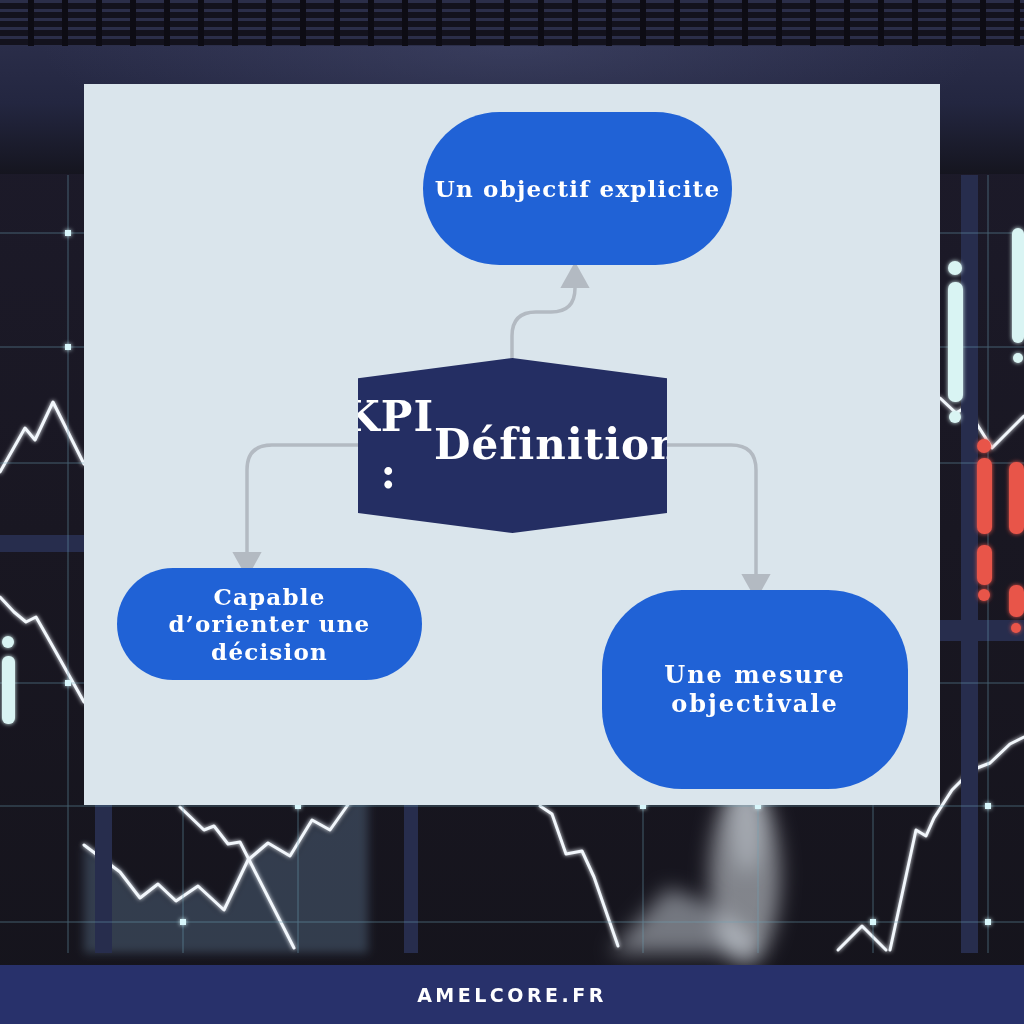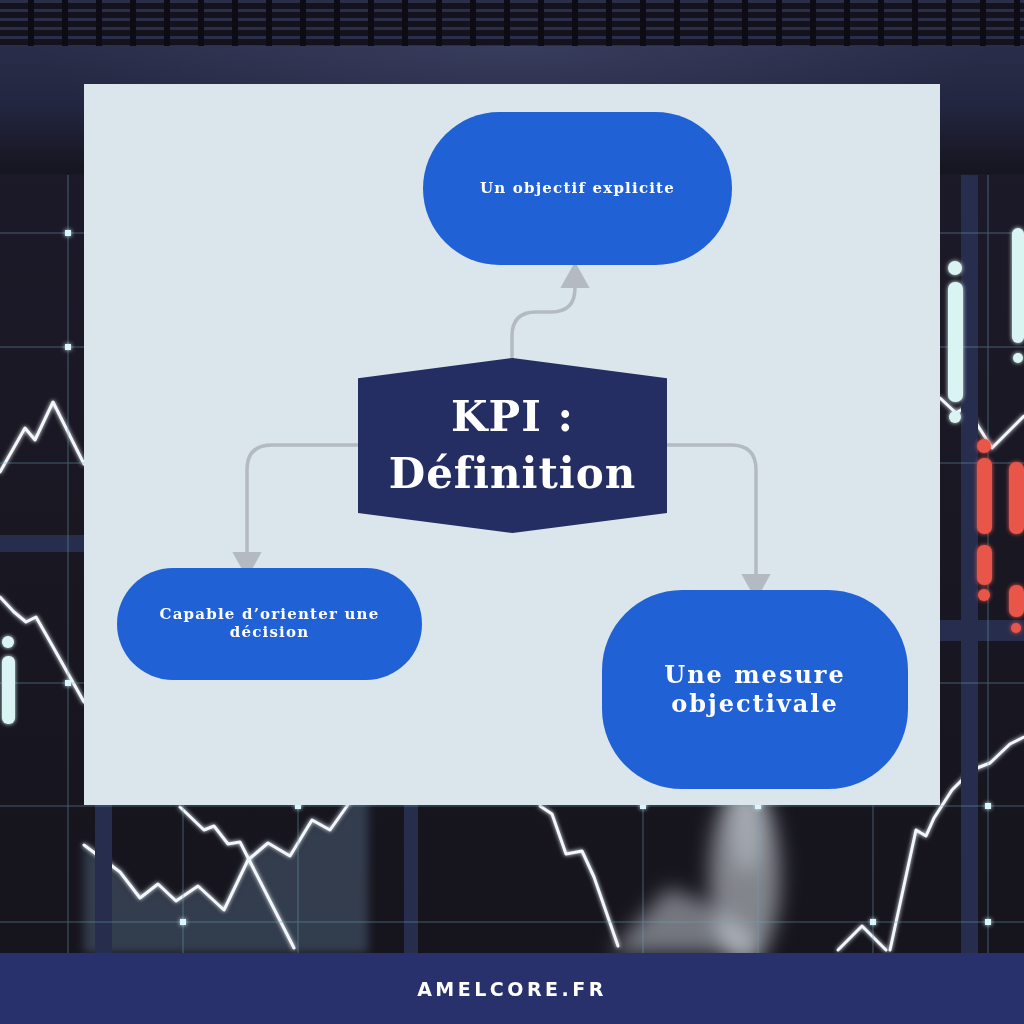--- a/index.html
+++ b/index.html
@@ -20,32 +20,32 @@
   .bg-deco{position:absolute;inset:0;}
   
   .card{position:absolute;left:84px;top:84px;width:856px;height:721px;
         background:var(--card-bg,#dae5ec);}
   .connectors{position:absolute;inset:0;z-index:1;}
   .connectors path.line{fill:none;stroke:var(--connector-gray,#b3bac2);stroke-width:3.5;}
   #arrowhead path{fill:var(--connector-gray,#b3bac2);}
   .node{position:absolute;z-index:2;display:flex;align-items:center;justify-content:center;
         text-align:center;color:var(--text-white,#fff);font-weight:bold;}
   .pill{background:var(--node-blue,#2062d6);border-radius:80px;
-        font-size:15px;letter-spacing:1.2px;line-height:1.18;}
+        font-size:23px;letter-spacing:1.2px;line-height:1.18;}
   .pill-top{left:339px;top:28px;width:309px;height:153px;}
   .pill-top span{white-space:nowrap;}
   .pill-bl{left:33px;top:484px;width:305px;height:112px;}
   .pill-bl span{max-width:262px;}
   .pill-br{left:518px;top:506px;width:306px;height:199px;font-size:24px;letter-spacing:2px;}
   .pill-br span{max-width:215px;}
   .hex{left:274px;top:274px;width:309px;height:175px;background:var(--center-navy,#242e63);
        clip-path:polygon(0% 11.5%,50% 0%,100% 11.5%,100% 88.5%,50% 100%,0% 88.5%);
-       font-size:42px;letter-spacing:1px;line-height:1.35;flex-direction:column;}
+       font-size:42px;letter-spacing:1px;line-height:1.35;flex-direction:row;}
   
-  .footer{position:absolute;left:0;right:0;bottom:0;height:71px;
+  .footer{position:absolute;left:0;right:0;bottom:0;height:59px;
           background:var(--footer-bg,#28316b);display:flex;align-items:center;justify-content:center;
           z-index:3;}
   .footer span{font-family:"DejaVu Sans", sans-serif;font-weight:bold;color:#fff;
                font-size:19px;letter-spacing:3.5px;}
 </style>
 </head>
 <body>
 
 <div class="canvas">
 

